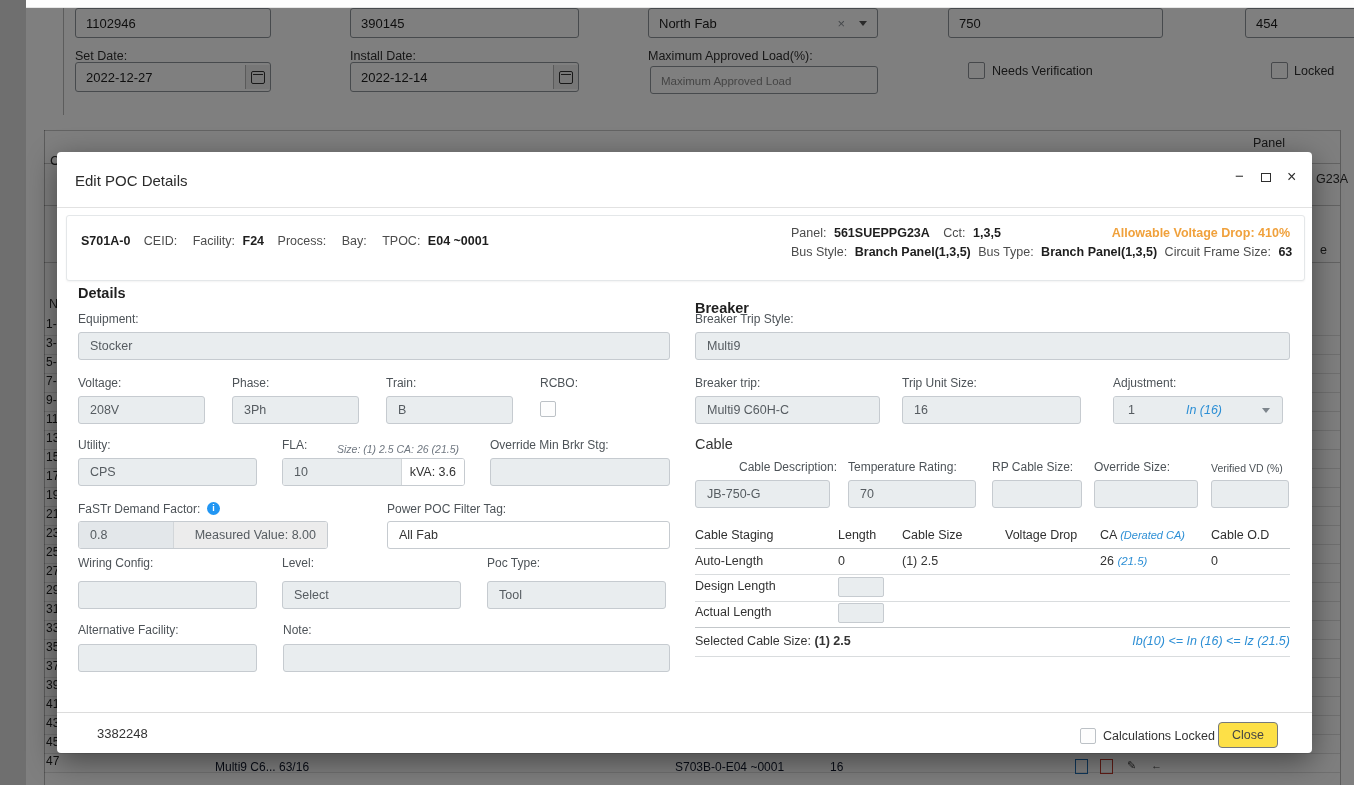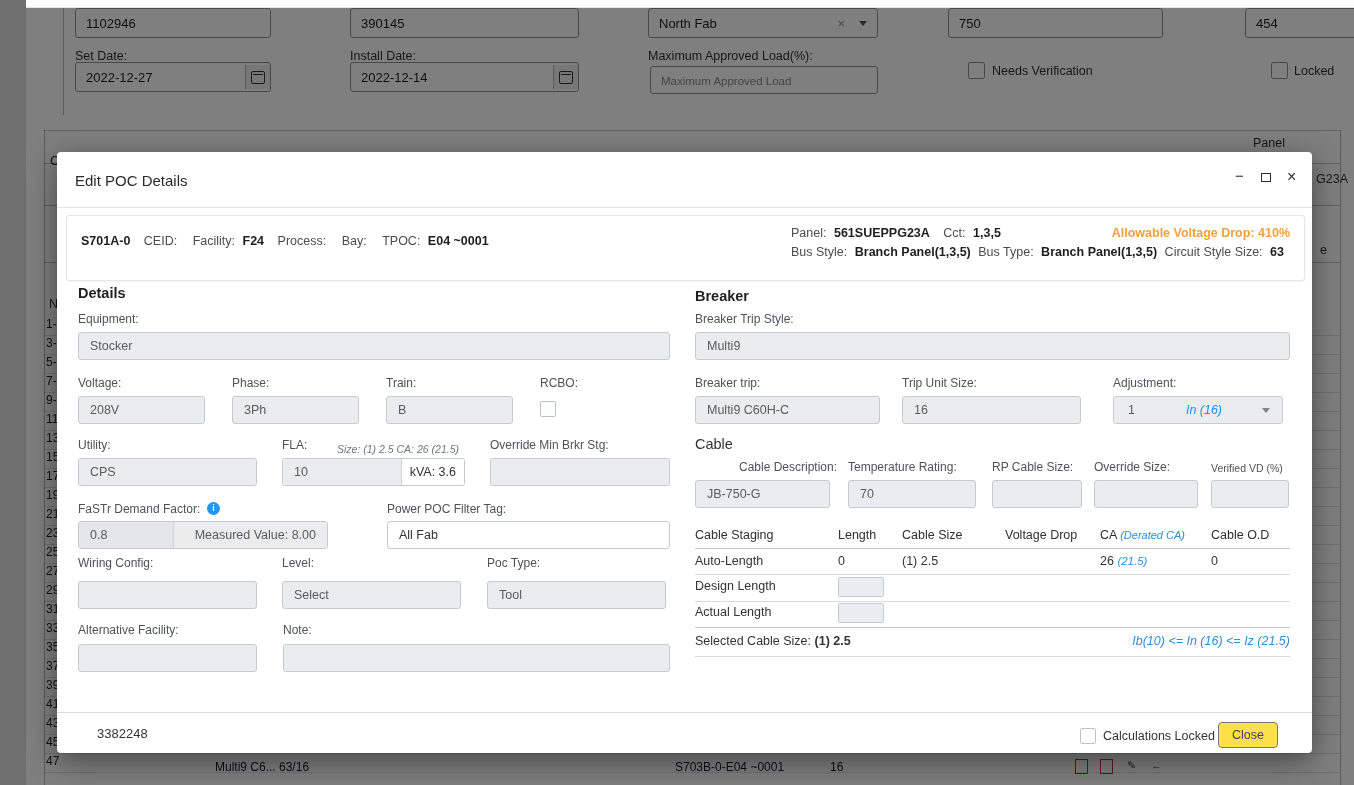--- a/index.html
+++ b/index.html
@@ -181,21 +181,21 @@
         <span class="ival">561SUEPPG23A</span>
         <span class="ilbl">Cct:</span>
         <span class="ival">1,3,5</span>
       </div>
       <div class="abs orange" style="right:14px;top:10px;">Allowable Voltage Drop: 410%</div>
       <div class="abs" style="left:724px;top:29px;white-space:nowrap;">
         <span class="ilbl">Bus Style:</span>
         <span class="ival" style="margin-right:4px;">Branch Panel(1,3,5)</span>
         <span class="ilbl">Bus Type:</span>
         <span class="ival" style="margin-right:4px;">Branch Panel(1,3,5)</span>
-        <span class="ilbl">Circuit Style Size:</span>
+        <span class="ilbl">Circuit Frame Size:</span>
         <span class="ival">63</span>
       </div>
     </div>
 
     <div class="abs heading" style="left:21px;top:133px;">Details</div>
 
     <div class="abs lbl" style="left:21px;top:160px;">Equipment:</div>
     <input class="abs inp" style="left: 21px; top: 180px; width: 592px;" readonly="" value="Stocker">
 
     <div class="abs lbl" style="left:21px;top:224px;">Voltage:</div>
@@ -232,21 +232,21 @@
     <div class="abs lbl" style="left:430px;top:404px;">Poc Type:</div>
     <input class="abs inp" style="left: 21px; top: 429px; width: 179px;" readonly="">
     <input class="abs inp" style="left: 430px; top: 429px; width: 179px;" readonly="" value="Tool">
     <input class="abs inp" style="left: 225px; top: 429px; width: 179px;" readonly="" value="Select">
 
     <div class="abs lbl" style="left:21px;top:471px;">Alternative Facility:</div>
     <div class="abs lbl" style="left:226px;top:471px;">Note:</div>
     <input class="abs inp" style="left: 21px; top: 492px; width: 179px;" readonly="">
     <input class="abs inp" style="left: 226px; top: 492px; width: 387px;" readonly="">
 
-    <div class="abs heading" style="left:638px;top:136px;">Breaker</div>
+    <div class="abs heading" style="left:638px;top:148px;">Breaker</div>
     <div class="abs lbl" style="left:638px;top:160px;">Breaker Trip Style:</div>
     <input class="abs inp" style="left: 638px; top: 180px; width: 595px;" readonly="" value="Multi9">
 
     <div class="abs lbl" style="left:638px;top:224px;">Breaker trip:</div>
     <div class="abs lbl" style="left:845px;top:224px;">Trip Unit Size:</div>
     <div class="abs lbl" style="left:1056px;top:224px;">Adjustment:</div>
     <input class="abs inp" style="left: 638px; top: 244px; width: 185px;" readonly="" value="Multi9 C60H-C">
     <input class="abs inp" style="left: 845px; top: 244px; width: 179px;" readonly="" value="16">
     <div class="abs group" style="left:1056px;top:244px;width:170px;background:#e9edef;">
       <span class="seg-gray" style="padding-left:14px;">1</span>

